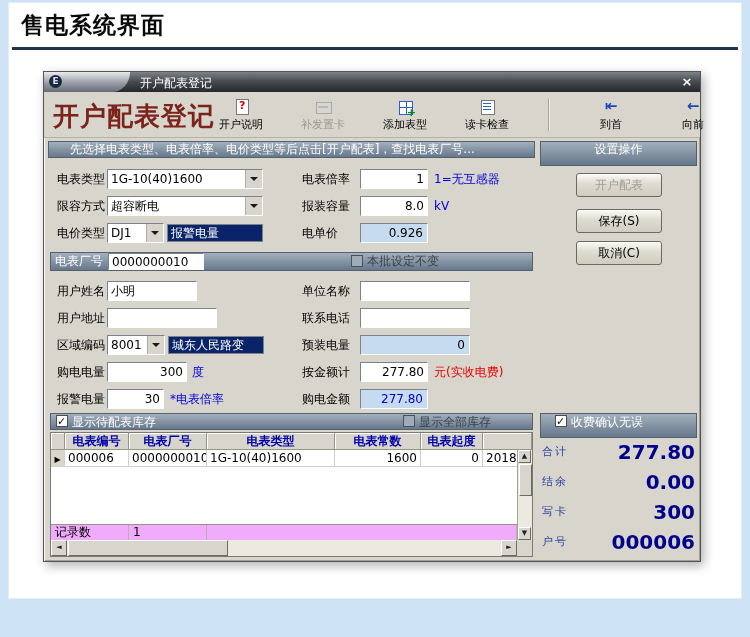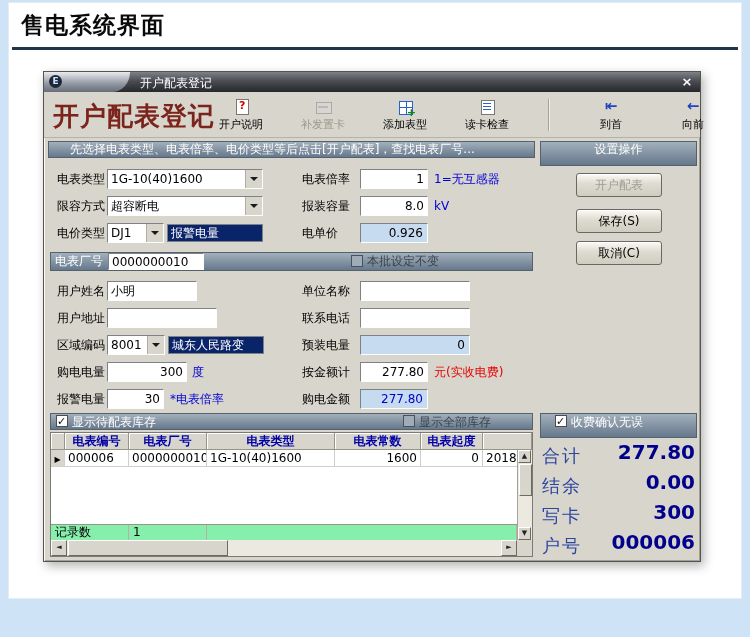--- a/index.html
+++ b/index.html
@@ -96,36 +96,36 @@
   .grid { position:absolute; left:6px; top:360px; width:483px; height:125px; border:1px solid #7a7a74; background:#fff; }
   .g-head { display:flex; height:17px; background:#d8d5cc; }
   .g-hcell { border-right:1px solid #98948a; border-bottom:1px solid #98948a; box-shadow:inset 1px 1px 0 #fff;
              color:#0000a8; font-weight:bold; text-align:center; line-height:16px; font-size:12px; overflow:hidden; white-space:nowrap; }
   .g-body { position:relative; height:74px; background:#fff; }
   .g-row { display:flex; height:17px; }
   .g-cell { border-right:1px solid #d2cfc8; border-bottom:1px solid #d2cfc8; padding:0 3px; line-height:16px;
             white-space:nowrap; overflow:hidden; font-size:12px; }
   .selcell { background:#d8d5cc; padding:0; text-align:center; }
   .selcell::after { content:"▶"; font-size:8px; line-height:16px; color:#000; }
-  .g-foot { position:absolute; left:0; top:91px; width:466px; height:16px; background:#86efac; border-top:1px solid #98948a; display:flex; }
+  .g-foot { position:absolute; left:0; top:91px; width:466px; height:16px; background:#f0abfc; border-top:1px solid #98948a; display:flex; }
   .g-fcell { border-right:1px solid #b5b1a6; line-height:15px; padding:0 4px; white-space:nowrap; overflow:hidden; }
   .g-vscroll { position:absolute; right:0; top:17px; width:15px; height:90px; background:#ece9e0; border-left:1px solid #a6a29a; }
   .g-hscroll { position:absolute; left:0; top:107px; width:466px; height:16px; background:#ece9e0; display:flex; }
   .g-corner { position:absolute; right:0; top:107px; width:15px; height:16px; background:#d8d5cc; }
   .sbtn { width:16px; height:16px; background:#d8d5cc; border:1px solid; border-color:#fff #6d6a60 #6d6a60 #fff;
           font-size:7px; line-height:13px; text-align:center; color:#222; cursor:pointer; }
   .vs { width:13px; height:13px; line-height:11px; }
   .h-thumb { width:160px; height:16px; background:#d8d5cc; border:1px solid; border-color:#fff #6d6a60 #6d6a60 #fff; margin-left:1px; }
   .v-thumb { width:13px; height:32px; background:#d8d5cc; border:1px solid; border-color:#fff #6d6a60 #6d6a60 #fff; margin:1px auto 0; }
   .up::after{content:"▲";} .down::after{content:"▼";} .lft::after{content:"◄";} .rgt::after{content:"►";}
 
   
   .sum { position:absolute; left:496px; top:366px; width:157px; }
   .sum-row { height:30px; position:relative; }
-  .sum-label { position:absolute; left:2px; top:6px; font-size:18px; color:#2d44a0; letter-spacing:2px; }
+  .sum-label { position:absolute; left:2px; top:6px; font-size:11px; color:#2d44a0; letter-spacing:2px; }
   .sum-value { position:absolute; right:2px; top:2px; font-size:20px; font-weight:bold; color:#00008c; }
 </style>
 </head>
 <body>
 
 <div class="card">
   <div class="page-title">售电系统界面</div>
   <div class="rule"></div>
 
   <div class="dialog">

